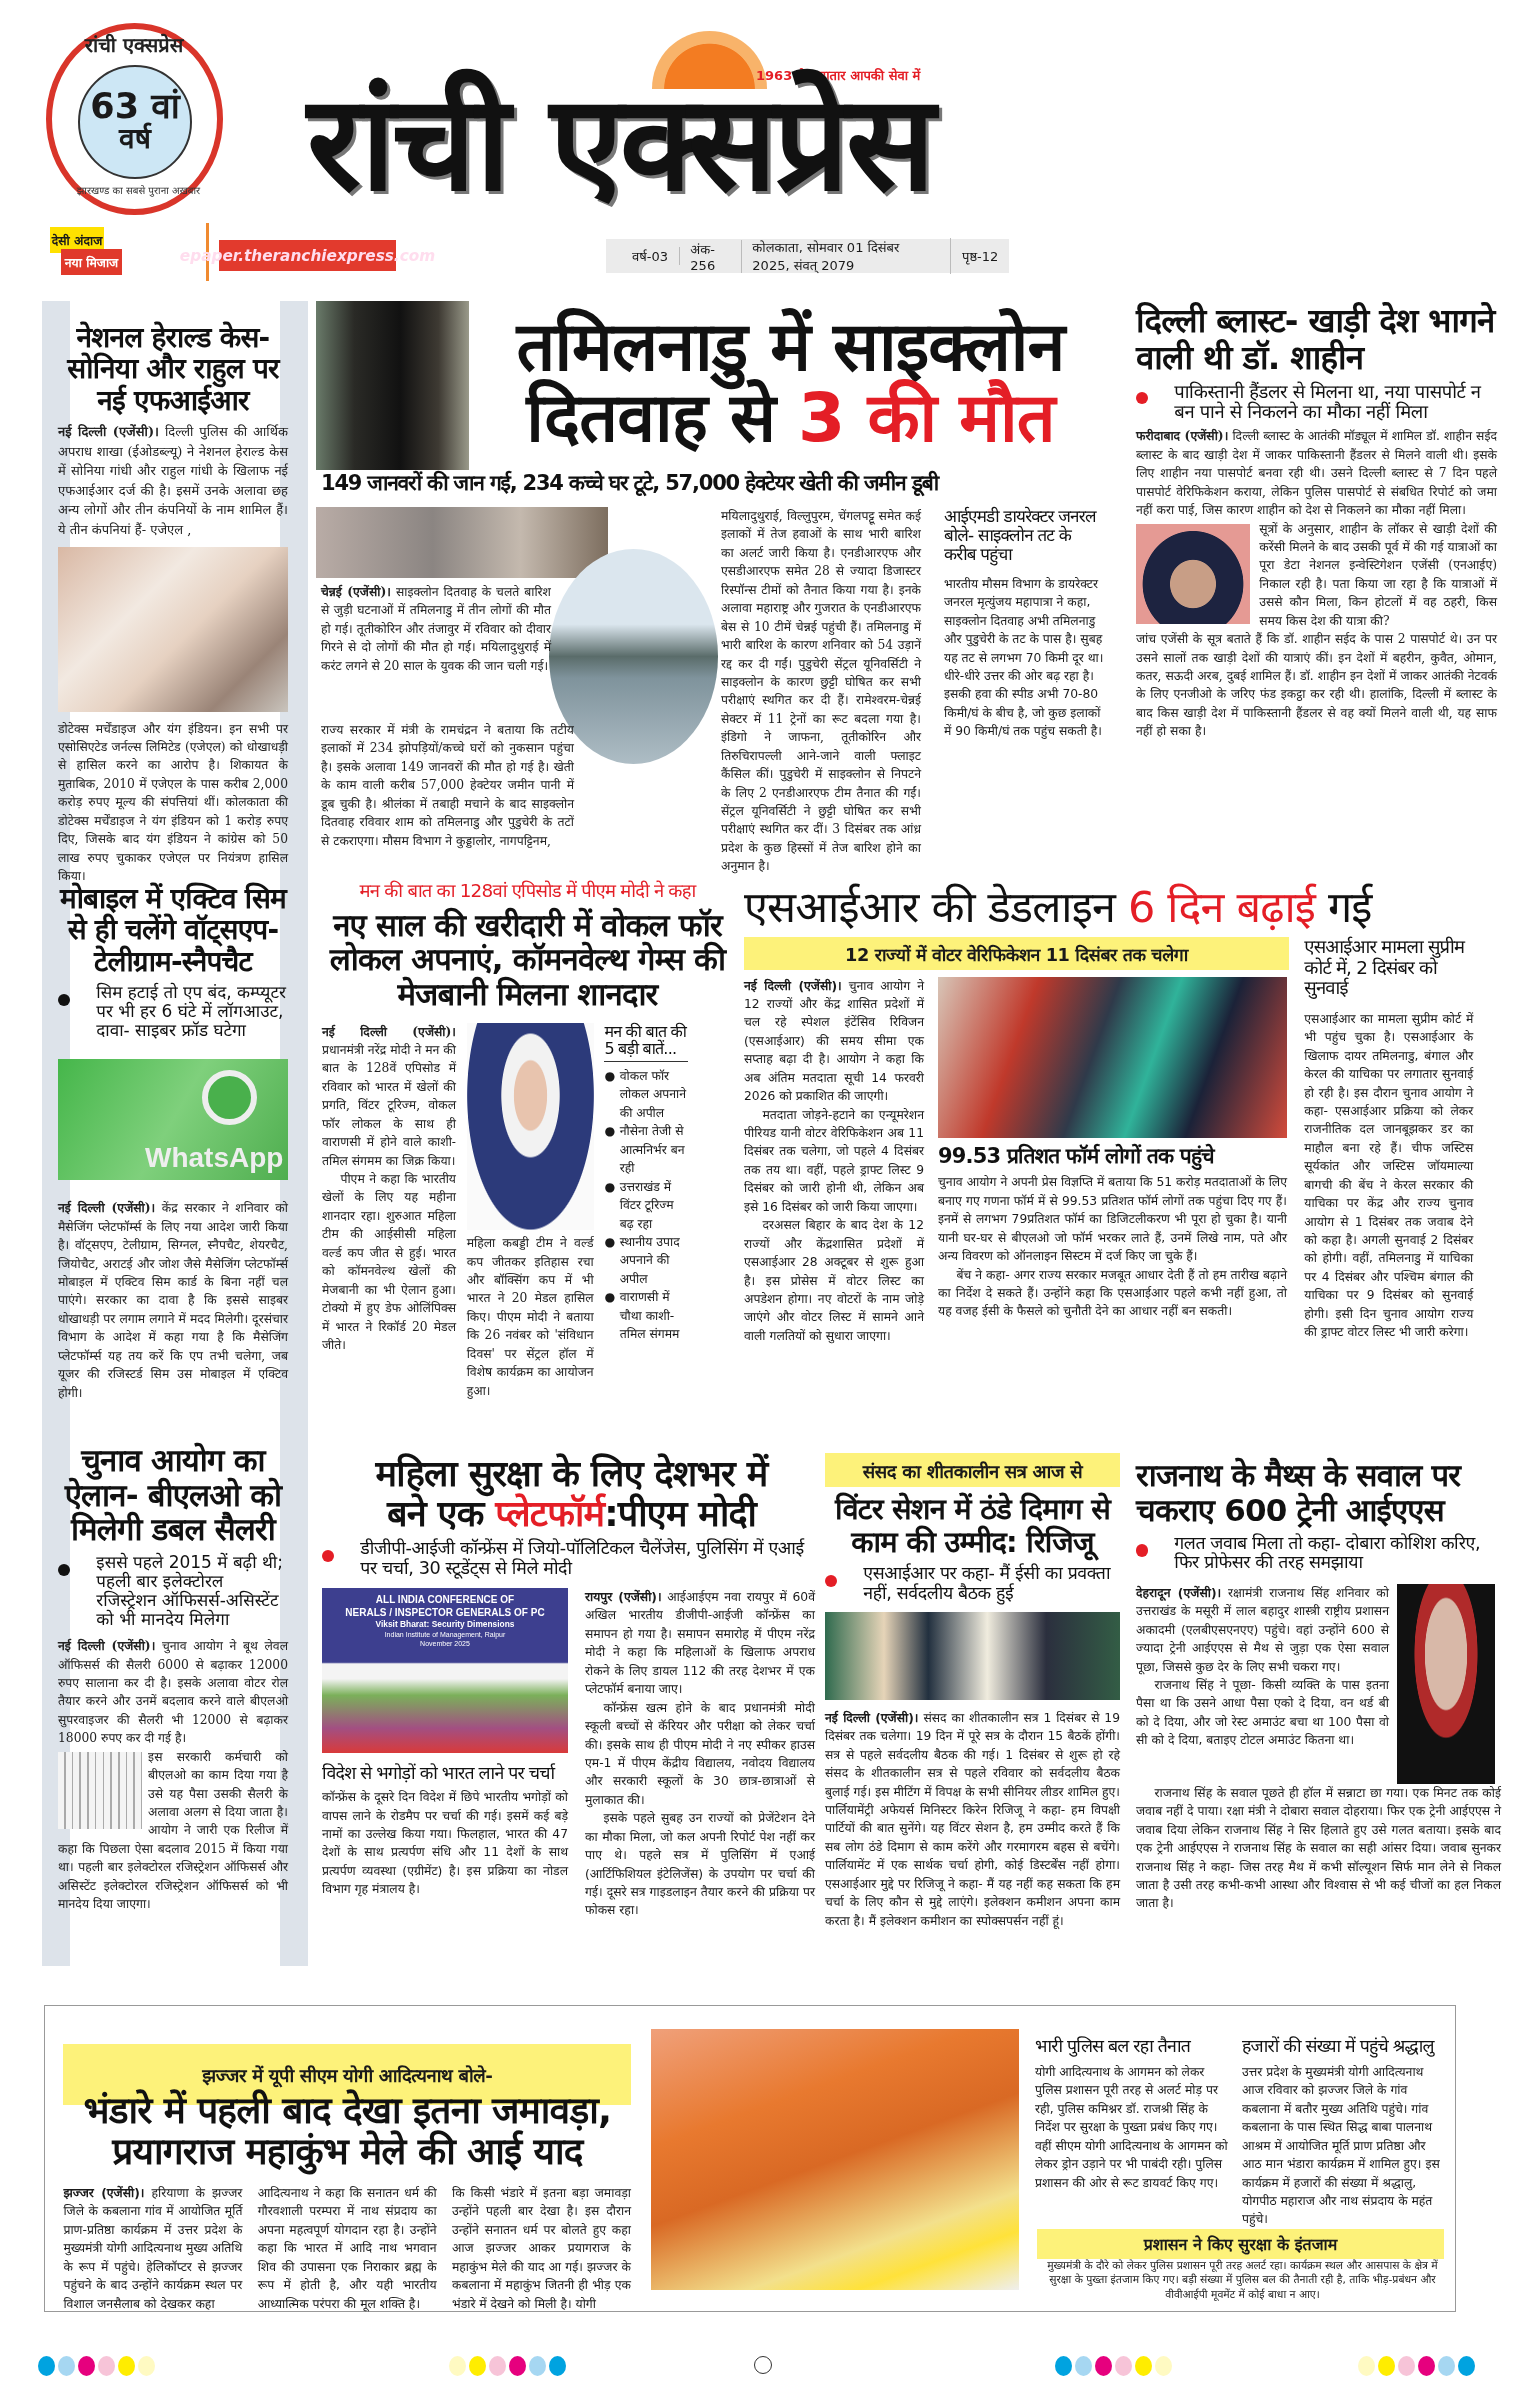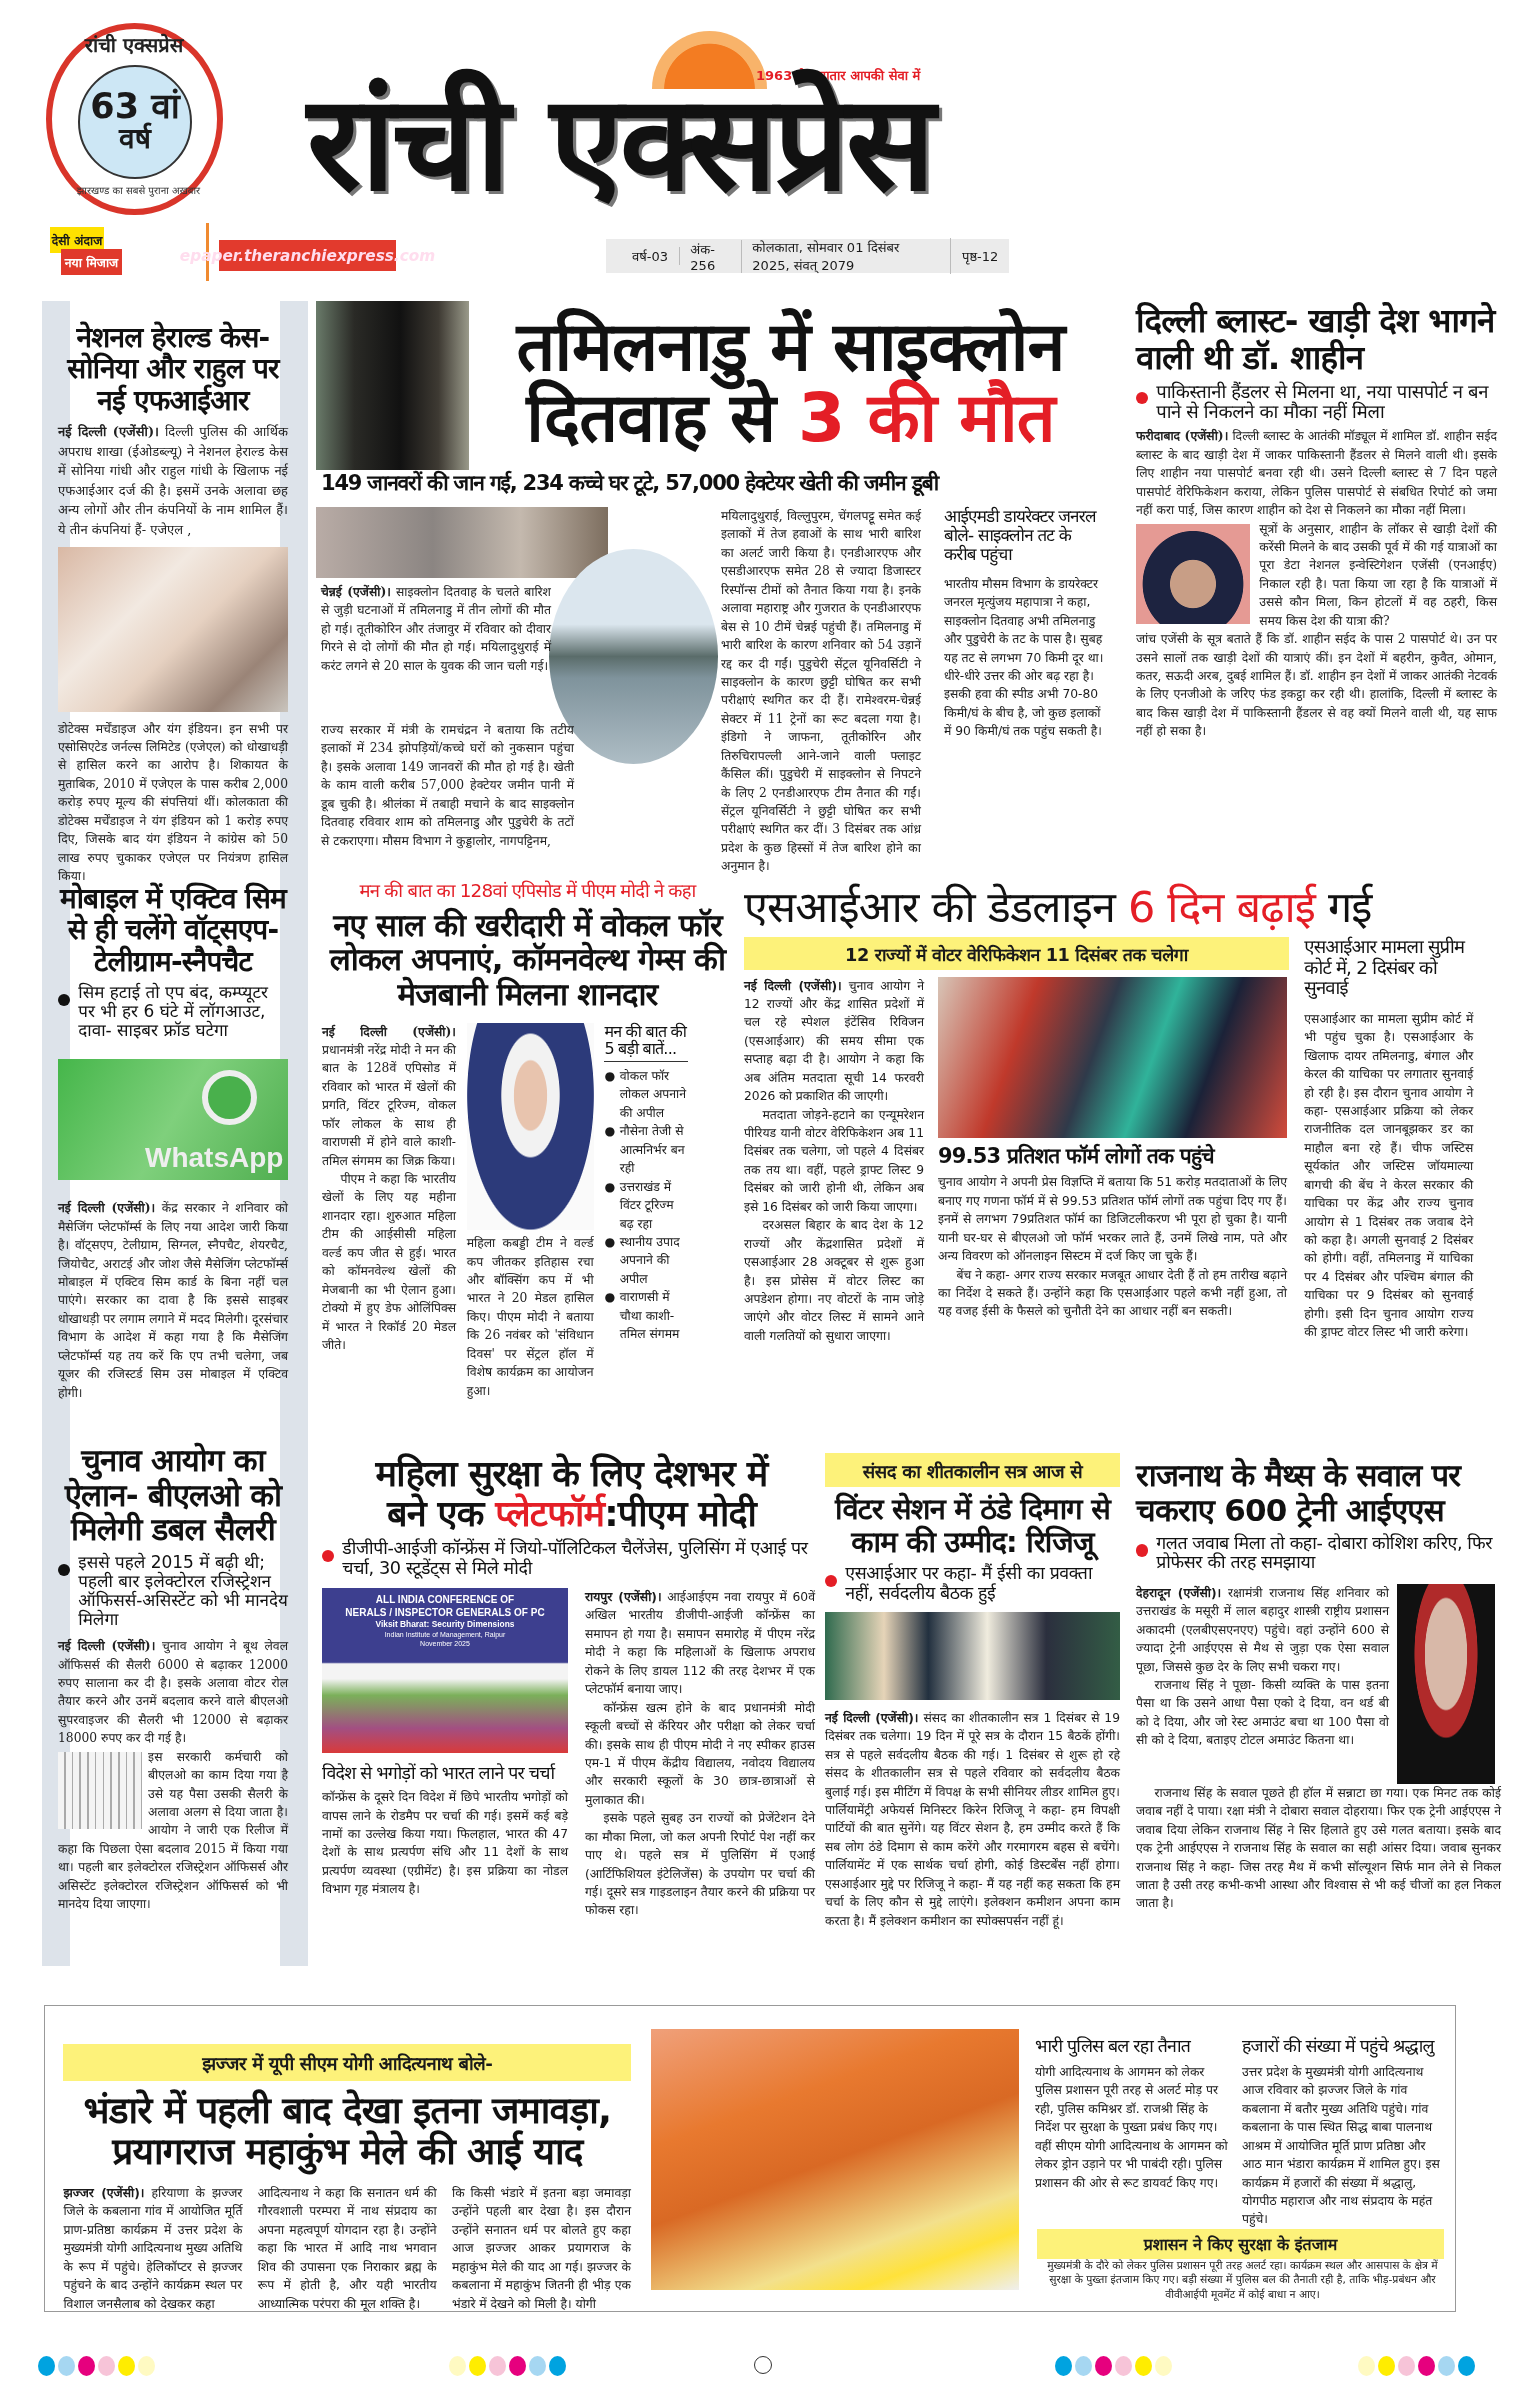--- a/index.html
+++ b/index.html
@@ -3,21 +3,21 @@
 <meta charset="utf-8">
 <style>
 *{box-sizing:border-box;margin:0;padding:0}
 body{width:1523px;height:2401px;background:#fff;font-family:"DejaVu Sans",sans-serif;color:#1a1a1a;position:relative;overflow:hidden}
 .abs{position:absolute}
 .hl{font-family:"DejaVu Sans",sans-serif;font-weight:bold;color:#111;line-height:1.12;letter-spacing:-0.8px}
 .body{font-family:"DejaVu Serif",serif;font-size:13px;line-height:1.5;text-align:justify;color:#222}
 .body b{font-weight:bold}
 .red{color:#e41e26}
 .ybar{background:#fdf27a;text-align:center;font-weight:bold;font-family:"DejaVu Sans",sans-serif}
-.bullet{display:flex;gap:8px;align-items:flex-start}
+.bullet{display:flex;gap:26px;align-items:flex-start}
 .dot{width:12.3px;height:12.3px;border-radius:50%;flex:none;margin-top:10.7px}
 .img{overflow:hidden}
 .side-bg{background:#dde3ea}
 
 .seal{left:46px;top:23px;width:177px;height:192px;border-radius:50%;border:6.1px solid #d9352a;background:#fff}
 .seal-inner{left:78px;top:65px;width:114px;height:114px;border-radius:50%;background:#cde7f5;border:2.3px solid #333;display:flex;flex-direction:column;align-items:center;justify-content:center}
 .mast{left:307px;top:77px;font-family:"DejaVu Sans",sans-serif;font-weight:bold;font-size:132px;line-height:1;color:#111;letter-spacing:-3.1px;text-shadow:3.1px 3.1px 0 #777}
 .sun{left:652px;top:31px;width:115px;height:58px;border-radius:115px 115px 0 0;background:radial-gradient(circle at 50% 100%,#f37c22 0 55%,#f8b36a 56% 100%)}
 .datebar{left:606px;top:239px;width:403px;height:34px;background:#ebebeb;display:flex;align-items:center;gap:0;font-size:13px;font-family:"DejaVu Sans",sans-serif;padding-left:15.3px}
 .datebar span{padding:0 10.7px;border-right:0.8px solid #bbb}
@@ -235,21 +235,21 @@
     <div style="width:253px">
       <p class="caption-box" style="text-align:justify"><b>देहरादून (एजेंसी)।</b> <span>रक्षामंत्री राजनाथ सिंह शनिवार को उत्तराखंड के मसूरी में लाल बहादुर शास्त्री राष्ट्रीय प्रशासन अकादमी (एलबीएसएनएए) पहुंचे। वहां उन्होंने 600 से ज्यादा ट्रेनी आईएएस से मैथ से जुड़ा एक ऐसा सवाल पूछा, जिससे कुछ देर के लिए सभी चकरा गए।</span></p>
       <p class="caption-box" style="text-align:justify;text-indent:1.5em">राजनाथ सिंह ने पूछा- किसी व्यक्ति के पास इतना पैसा था कि उसने आधा पैसा एको दे दिया, वन थर्ड बी को दे दिया, और जो रेस्ट अमाउंट बचा था 100 पैसा वो सी को दे दिया, बताइए टोटल अमाउंट कितना था।</p>
     </div>
     <div class="img" style="width:98px;height:200px;background:radial-gradient(ellipse at 50% 35%,#d8b8a8 0 30%,#b02a2a 31% 45%,#111 46%)"></div>
   </div>
   <p class="caption-box" style="text-align:justify;text-indent:1.5em">राजनाथ सिंह के सवाल पूछते ही हॉल में सन्नाटा छा गया। एक मिनट तक कोई जवाब नहीं दे पाया। रक्षा मंत्री ने दोबारा सवाल दोहराया। फिर एक ट्रेनी आईएएस ने जवाब दिया लेकिन राजनाथ सिंह ने सिर हिलाते हुए उसे गलत बताया। इसके बाद एक ट्रेनी आईएएस ने राजनाथ सिंह के सवाल का सही आंसर दिया। जवाब सुनकर राजनाथ सिंह ने कहा- जिस तरह मैथ में कभी सॉल्यूशन सिर्फ मान लेने से निकल जाता है उसी तरह कभी-कभी आस्था और विश्वास से भी कई चीजों का हल निकल जाता है।</p>
 </article>
 
 <article class="abs" style="left:44px;top:2005px;width:1412px;height:307px;border:1.5px solid #999">
-  <div class="ybar abs" style="left:18.4px;top:38px;width:568px;font-size:18.4px;padding:6px 0;letter-spacing:-0.4px">झज्जर में यूपी सीएम योगी आदित्यनाथ बोले-</div>
+  <div class="ybar abs" style="left:18.4px;top:38px;width:568px;font-size:18.4px;padding:18px 0;letter-spacing:-0.4px">झज्जर में यूपी सीएम योगी आदित्यनाथ बोले-</div>
   <h2 class="abs hl" style="left:18.4px;top:84px;width:568px;font-size:37px;text-align:center">भंडारे में पहली बाद देखा इतना जमावड़ा, प्रयागराज महाकुंभ मेले की आई याद</h2>
   <div class="abs" style="left:18.4px;top:178px;width:568px;display:flex;gap:15.3px">
     <p class="caption-box" style="width:179px;text-align:justify"><b>झज्जर (एजेंसी)।</b> <span>हरियाणा के झज्जर जिले के कबलाना गांव में आयोजित मूर्ति प्राण-प्रतिष्ठा कार्यक्रम में उत्तर प्रदेश के मुख्यमंत्री योगी आदित्यनाथ मुख्य अतिथि के रूप में पहुंचे। हेलिकॉप्टर से झज्जर पहुंचने के बाद उन्होंने कार्यक्रम स्थल पर विशाल जनसैलाब को देखकर कहा</span></p>
     <p class="caption-box" style="width:179px;text-align:justify">आदित्यनाथ ने कहा कि सनातन धर्म की गौरवशाली परम्परा में नाथ संप्रदाय का अपना महत्वपूर्ण योगदान रहा है। उन्होंने कहा कि भारत में आदि नाथ भगवान शिव की उपासना एक निराकार ब्रह्म के रूप में होती है, और यही भारतीय आध्यात्मिक परंपरा की मूल शक्ति है।</p>
     <p class="caption-box" style="width:179px;text-align:justify">कि किसी भंडारे में इतना बड़ा जमावड़ा उन्होंने पहली बार देखा है। इस दौरान उन्होंने सनातन धर्म पर बोलते हुए कहा आज झज्जर आकर प्रयागराज के महाकुंभ मेले की याद आ गई। झज्जर के कबलाना में महाकुंभ जितनी ही भीड़ एक भंडारे में देखने को मिली है। योगी</p>
   </div>
   <div class="abs img" style="left:606px;top:23px;width:368px;height:261px;background:linear-gradient(160deg,#f0a07a,#e8792f 30%,#d96924 50%,#f3e08c 75%,#ffe23a 85%,#efefef)"></div>
   <div class="abs" style="left:990px;top:31px;width:196px">
     <h4 class="hl" style="font-size:17.7px;font-weight:normal;letter-spacing:-0.8px">भारी पुलिस बल रहा तैनात</h4>
     <p class="caption-box" style="margin-top:6.1px">योगी आदित्यनाथ के आगमन को लेकर पुलिस प्रशासन पूरी तरह से अलर्ट मोड़ पर रही, पुलिस कमिश्नर डॉ. राजश्री सिंह के निर्देश पर सुरक्षा के पुख्ता प्रबंध किए गए। वहीं सीएम योगी आदित्यनाथ के आगमन को लेकर ड्रोन उड़ाने पर भी पाबंदी रही। पुलिस प्रशासन की ओर से रूट डायवर्ट किए गए।</p>

